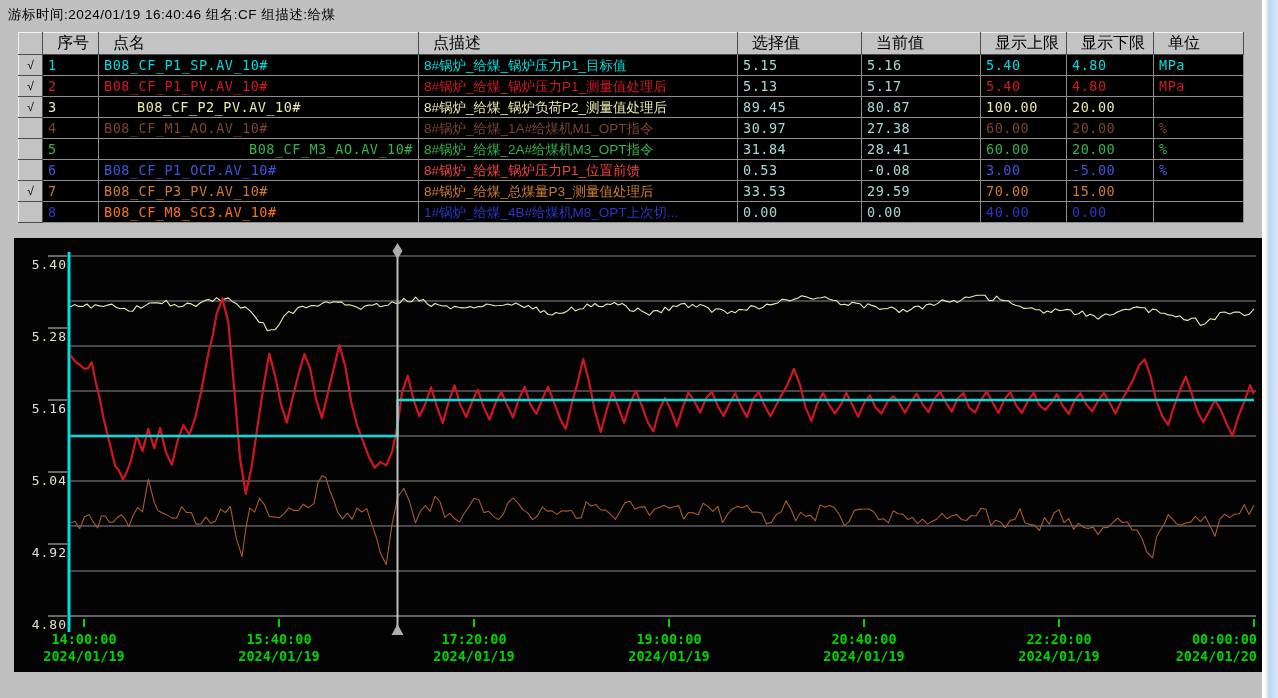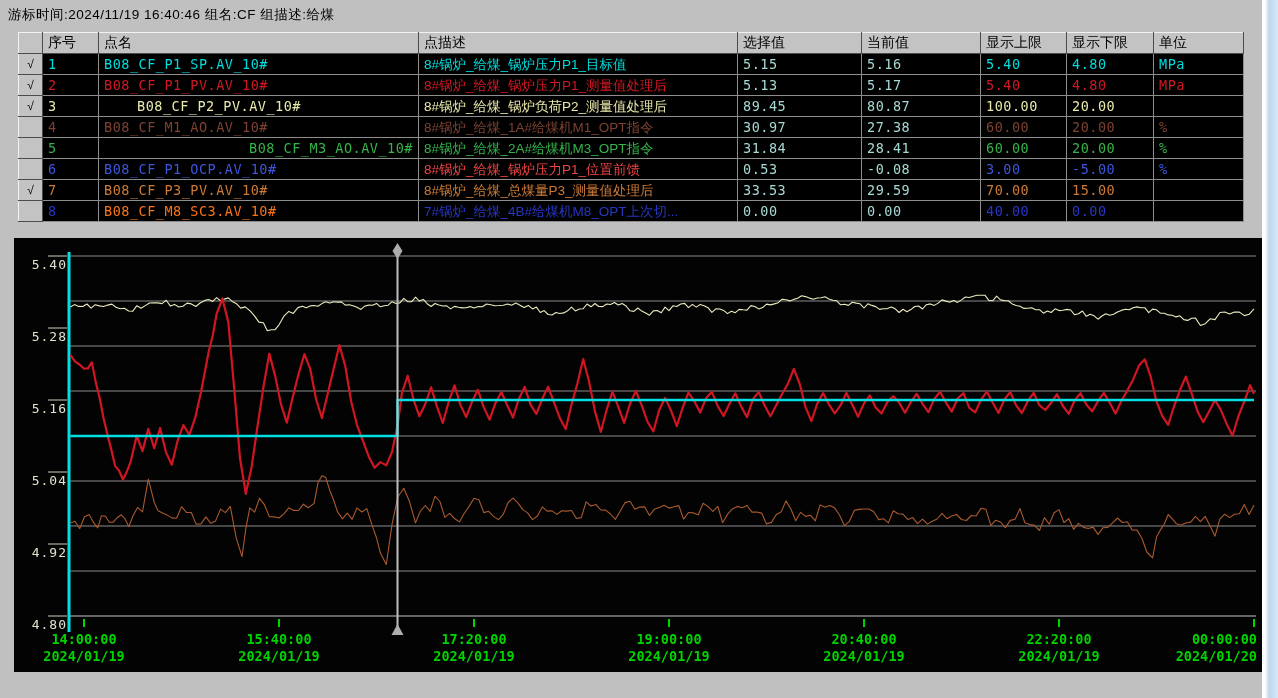--- a/index.html
+++ b/index.html
@@ -10,22 +10,22 @@
     -webkit-font-smoothing:none;
   }
   #info-bar{
     position:absolute;left:8px;top:6px;color:#000;font-size:13.5px;letter-spacing:.5px;
   }
   #tag-table{
     position:absolute;left:18px;top:32px;width:1225px;
     border-collapse:collapse;table-layout:fixed;
   }
   #tag-table th{
-    background:#c3c3c3;color:#000;font-weight:normal;font-size:14px;text-align:left;
-    height:20px;padding:0 5px;white-space:nowrap;overflow:hidden;
+    background:#c3c3c3;color:#000;font-weight:normal;font-size:16px;text-align:left;
+    height:20px;padding:0 14px;white-space:nowrap;overflow:hidden;
     border:1px solid #777;
     border-top-color:#f2f2f2;border-left-color:#f2f2f2;
     border-bottom-color:#4c4c4c;border-right-color:#4c4c4c;
   }
   #tag-table td{
     background:#000;height:20px;padding:0 5px;font-size:13.5px;line-height:19px;
     white-space:nowrap;overflow:hidden;border:1px solid #8e8e8e;
   }
   #tag-table td.chk{
     background:#c3c3c3;color:#000;text-align:center;padding:0;
@@ -39,21 +39,21 @@
   }
   #edge-strip{
     position:absolute;right:0;top:0;width:16px;height:698px;
     background:linear-gradient(to right,#ffffff 0%,#ffffff 18%,#bed6ee 45%,#d8e7f6 100%);
   }
   svg text{font-family:"DejaVu Sans Mono",monospace;}
 </style>
 </head>
 <body>
 
-<div id="info-bar">游标时间:2024/11/19 16:40:46  组名:CF  组描述:给煤</div>
+<div id="info-bar">游标时间:2024/01/19 16:40:46  组名:CF  组描述:给煤</div>
 
 <table id="tag-table">
   <colgroup>
     <col style="width:24px">
       <col style="width:56px">
       <col style="width:320px">
       <col style="width:319px">
     <col style="width:124px">
       <col style="width:119px">
       <col style="width:86px">
@@ -148,21 +148,21 @@
         <td class="mono" style="color: rgb(166, 216, 212);">33.53</td>
         <td class="mono" style="color: rgb(166, 216, 212);">29.59</td>
         <td class="mono" style="color: rgb(204, 122, 54);">70.00</td>
         <td class="mono" style="color: rgb(204, 122, 54);">15.00</td>
         <td class="mono" style="color: rgb(204, 122, 54);"></td>
       </tr>
       <tr>
         <td class="chk" style="color: rgb(0, 0, 0);"></td>
         <td class="mono" style="color: rgb(40, 54, 194);">8</td>
         <td class="mono" style="color: #f97316;">B08_CF_M8_SC3.AV_10#</td>
-        <td style="color: rgb(40, 54, 194);">7#锅炉_给煤_4B#给煤机M8_OPT上次切...</td>
+        <td style="color: rgb(40, 54, 194);">1#锅炉_给煤_4B#给煤机M8_OPT上次切...</td>
         <td class="mono" style="color: rgb(166, 216, 212);">0.00</td>
         <td class="mono" style="color: rgb(166, 216, 212);">0.00</td>
         <td class="mono" style="color: rgb(40, 54, 194);">40.00</td>
         <td class="mono" style="color: rgb(40, 54, 194);">0.00</td>
         <td class="mono" style="color: rgb(40, 54, 194);"></td>
       </tr>
     </tbody>
 </table>
 
 <div id="chart-panel"><svg width="1248" height="434" viewBox="0 0 1248 434">

